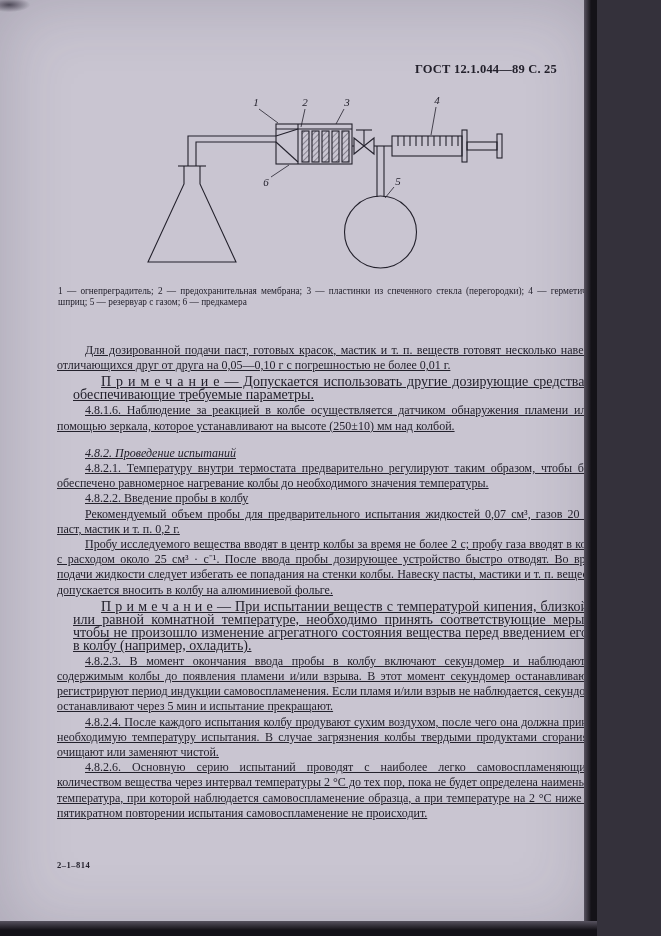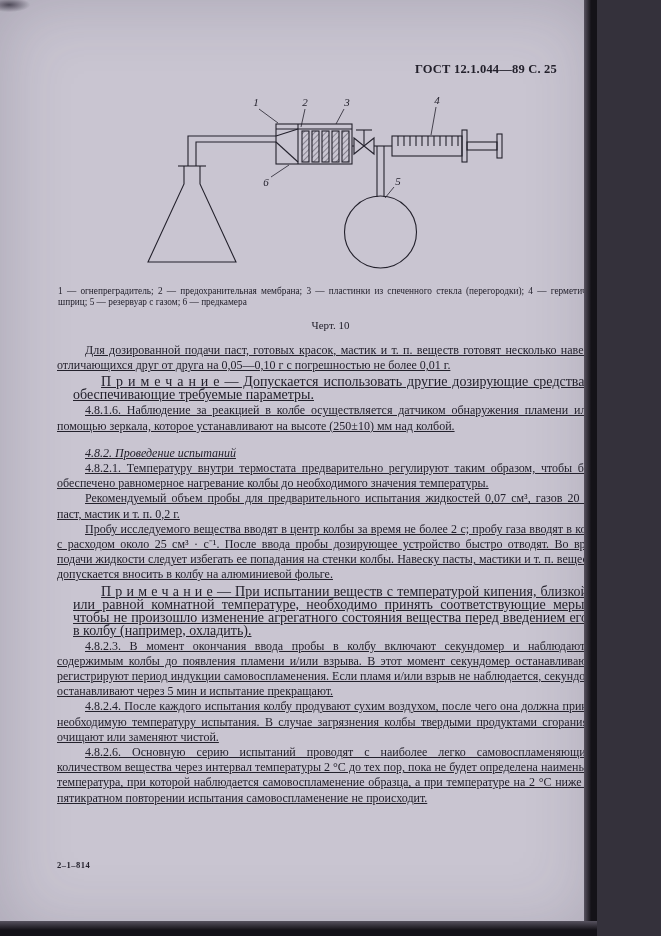--- a/index.html
+++ b/index.html
@@ -161,28 +161,28 @@
         <text class="callout-text" x="347" y="16">3</text>
         <text class="callout-text" x="437" y="14">4</text>
         <text class="callout-text" x="398" y="95">5</text>
         <text class="callout-text" x="266" y="96">6</text>
       </g>
     </svg>
   </div>
 
   <p class="figure-caption">1 — огнепреградитель; 2 — предохранительная мембрана; 3 — пластинки из спеченного стекла (перегородки); 4 — герметичный шприц; 5 — резервуар с газом; 6 — предкамера</p>
 
-  <p class="figure-number">Черт. 10</p>
 
   <div class="doc-body">
     <p>Для дозированной подачи паст, готовых красок, мастик и т. п. веществ готовят несколько навесок, отличающихся друг от друга на 0,05—0,10 г с погрешностью не более 0,01 г.</p>
     <p class="note">П р и м е ч а н и е — Допускается использовать другие дозирующие средства, обеспечивающие требуемые параметры.</p>
     <p>4.8.1.6. Наблюдение за реакцией в колбе осуществляется датчиком обнаружения пламени или с помощью зеркала, которое устанавливают на высоте (250±10) мм над колбой.</p>
     <p class="ital">4.8.2. Проведение испытаний</p>
     <p>4.8.2.1. Температуру внутри термостата предварительно регулируют таким образом, чтобы было обеспечено равномерное нагревание колбы до необходимого значения температуры.</p>
+    <p>4.8.2.2. Введение пробы в колбу</p>
     <p>Рекомендуемый объем пробы для предварительного испытания жидкостей 0,07 см³, газов 20 см³, паст, мастик и т. п. 0,2 г.</p>
     <p>Пробу исследуемого вещества вводят в центр колбы за время не более 2 с; пробу газа вводят в колбу с расходом около 25 см³ · с⁻¹. После ввода пробы дозирующее устройство быстро отводят. Во время подачи жидкости следует избегать ее попадания на стенки колбы. Навеску пасты, мастики и т. п. вещества допускается вносить в колбу на алюминиевой фольге.</p>
     <p class="note">П р и м е ч а н и е — При испытании веществ с температурой кипения, близкой или равной комнатной температуре, необходимо принять соответствующие меры, чтобы не произошло изменение агрегатного состояния вещества перед введением его в колбу (например, охладить).</p>
     <p>4.8.2.3. В момент окончания ввода пробы в колбу включают секундомер и наблюдают за содержимым колбы до появления пламени и/или взрыва. В этот момент секундомер останавливают и регистрируют период индукции самовоспламенения. Если пламя и/или взрыв не наблюдается, секундомер останавливают через 5 мин и испытание прекращают.</p>
     <p>4.8.2.4. После каждого испытания колбу продувают сухим воздухом, после чего она должна принять необходимую температуру испытания. В случае загрязнения колбы твердыми продуктами сгорания ее очищают или заменяют чистой.</p>
     <p>4.8.2.6. Основную серию испытаний проводят с наиболее легко самовоспламеняющимся количеством вещества через интервал температуры 2 °С до тех пор, пока не будет определена наименьшая температура, при которой наблюдается самовоспламенение образца, а при температуре на 2 °С ниже при пятикратном повторении испытания самовоспламенение не происходит.</p>
   </div>
 
   <div class="page-footer">2–1–814</div>
 

